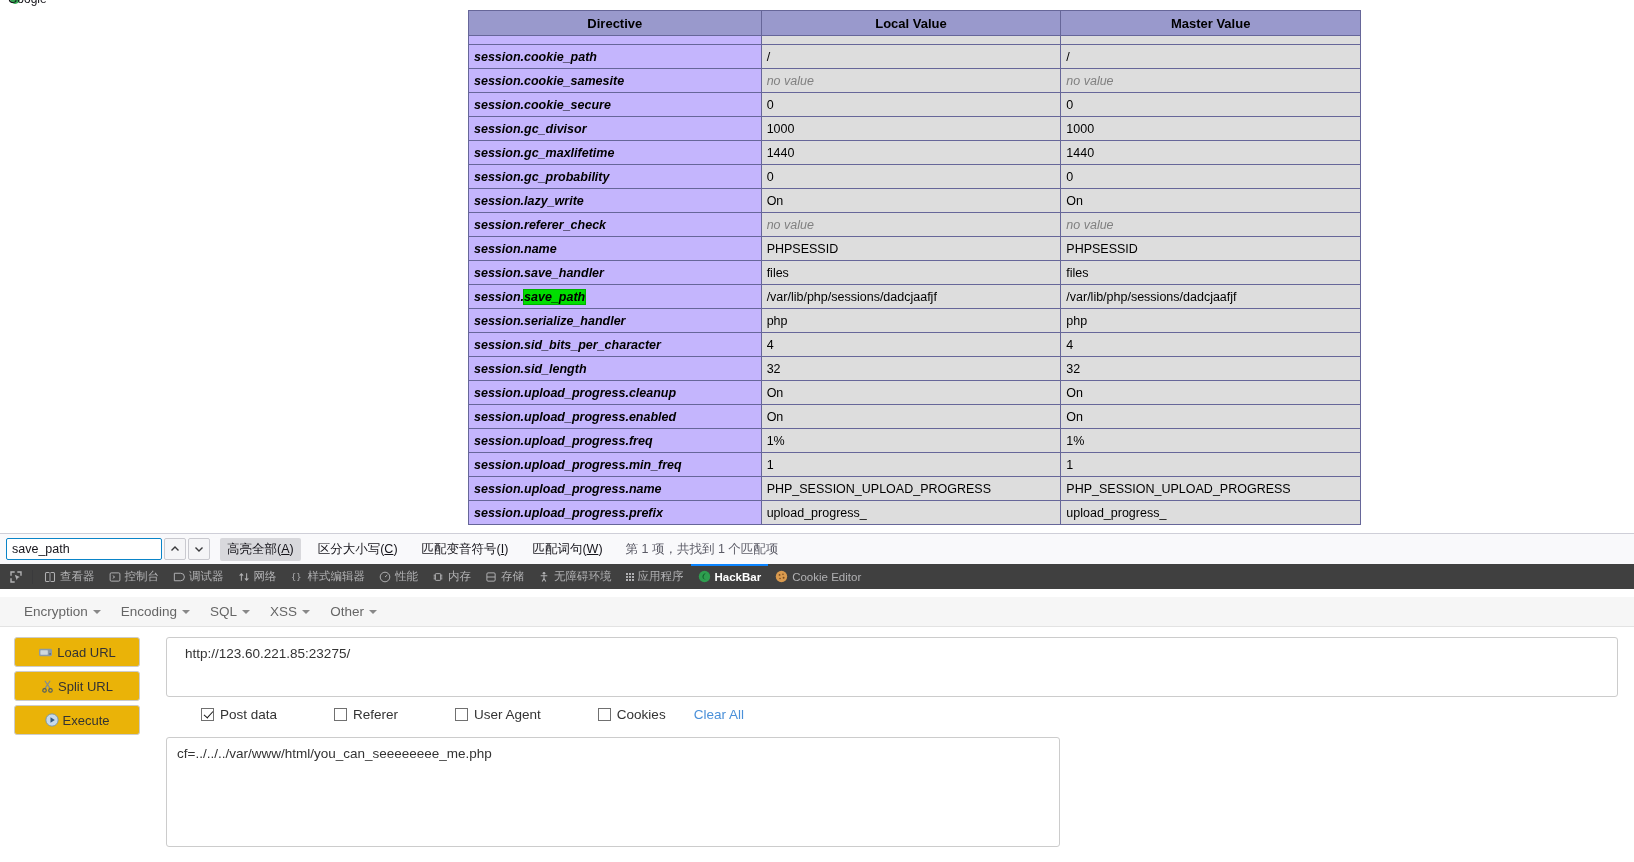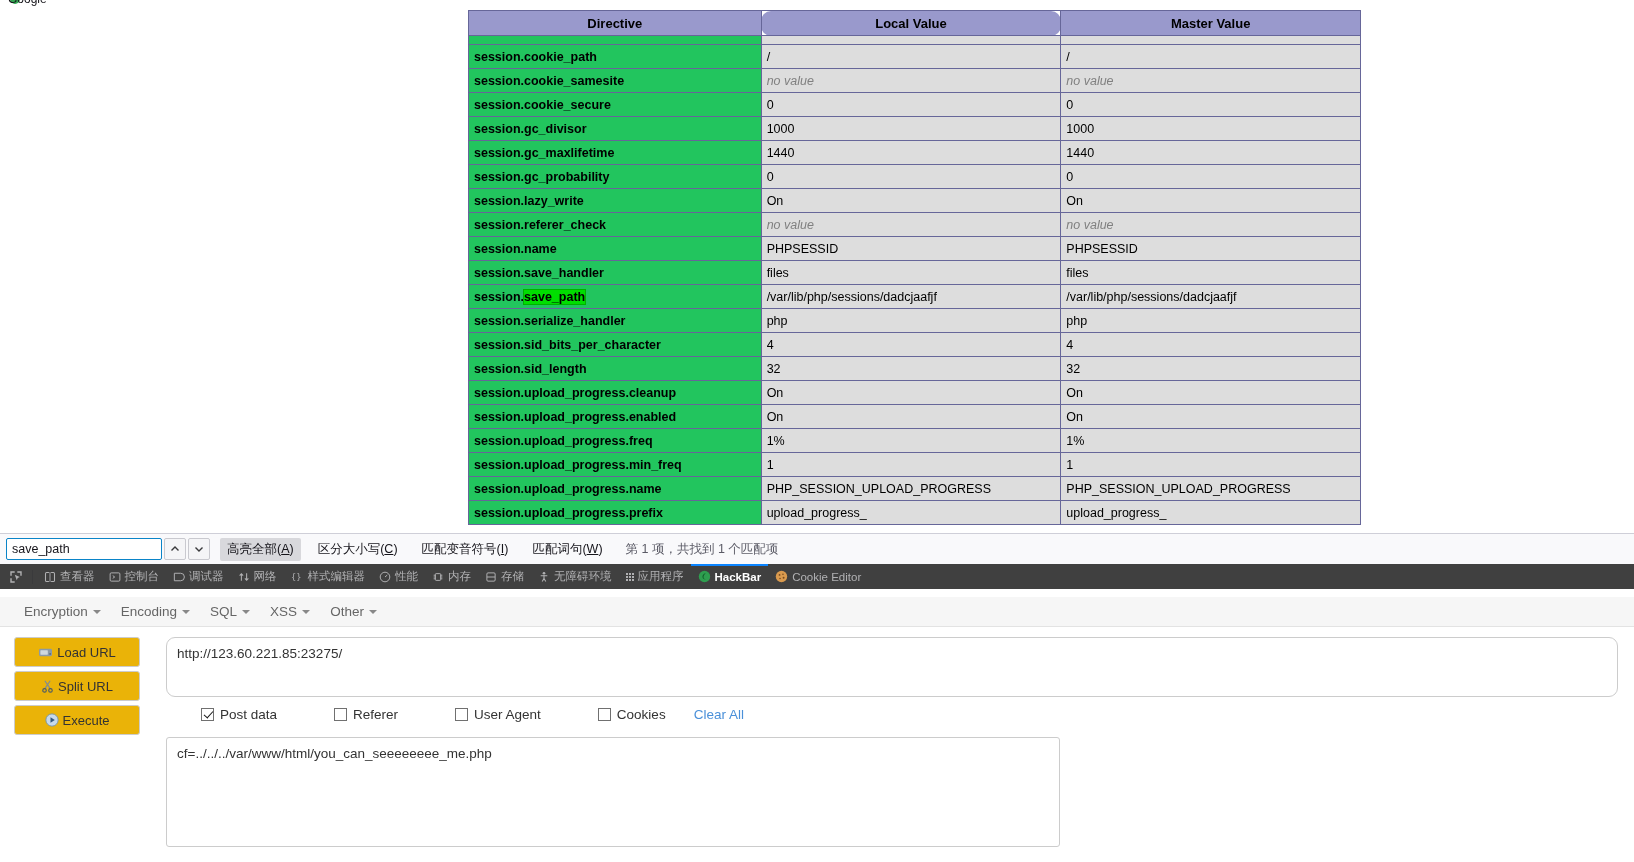--- a/index.html
+++ b/index.html
@@ -42,34 +42,35 @@
     background: #9999cc;
     color: #000000;
     font-weight: bold;
     text-align: center;
     padding: 4px 6px;
     border: 1px solid #666699;
     font-size: 13px;
     height: 25px;
   }
   table.phpinfo th.col-dir { width: 293px; }
-  table.phpinfo th.col-loc { width: 300px; border-radius: 10px; }
+  table.phpinfo th.col-loc { width: 300px; }
   table.phpinfo th.col-mas { width: 300px; }
   table.phpinfo td {
     border: 1px solid #666699;
     padding: 3px 5px;
     height: 24px;
     vertical-align: middle;
     color: #000000;
     overflow: hidden;
     white-space: nowrap;
   }
   table.phpinfo td.name {
-    background: #22c55e;
+    background: #c4b5fd;
     font-weight: bold;
+    font-style: italic;
   }
   table.phpinfo td.val {
     background: #dddddd;
   }
   table.phpinfo tr.clipped td { height: 9px; padding: 0 5px; }
   .novalue { color: #808080; font-style: italic; font-weight: normal; }
   .hl {
     background: #00de00;
     color: #000000;
     outline: 1px solid #00b000;
@@ -186,23 +187,23 @@
     border-radius: 3px;
     background: #eab308;
     display: flex; align-items: center; justify-content: center; gap: 4px;
     font-size: 13px; color: #333333;
     margin-bottom: 4px;
     cursor: default;
   }
   #hb-url {
     position: absolute; left: 166px; top: 48px;
     width: 1452px; height: 60px;
-    border: 1px solid #cccccc; border-radius: 9px;
-    background: #ffffff;
-    padding: 8px 10px;
+    border: 1px solid #cccccc; border-radius: 3px;
+    background: #ffffff;
+    padding: 8px 18px;
     font-size: 13.5px; color: #333333;
     font-family: "Liberation Sans", sans-serif;
     resize: none; outline: none;
     overflow: hidden;
   }
   #hb-checks {
     position: absolute; left: 166px; top: 118px;
     display: flex; align-items: center;
     font-size: 13.5px; color: #333333;
   }

